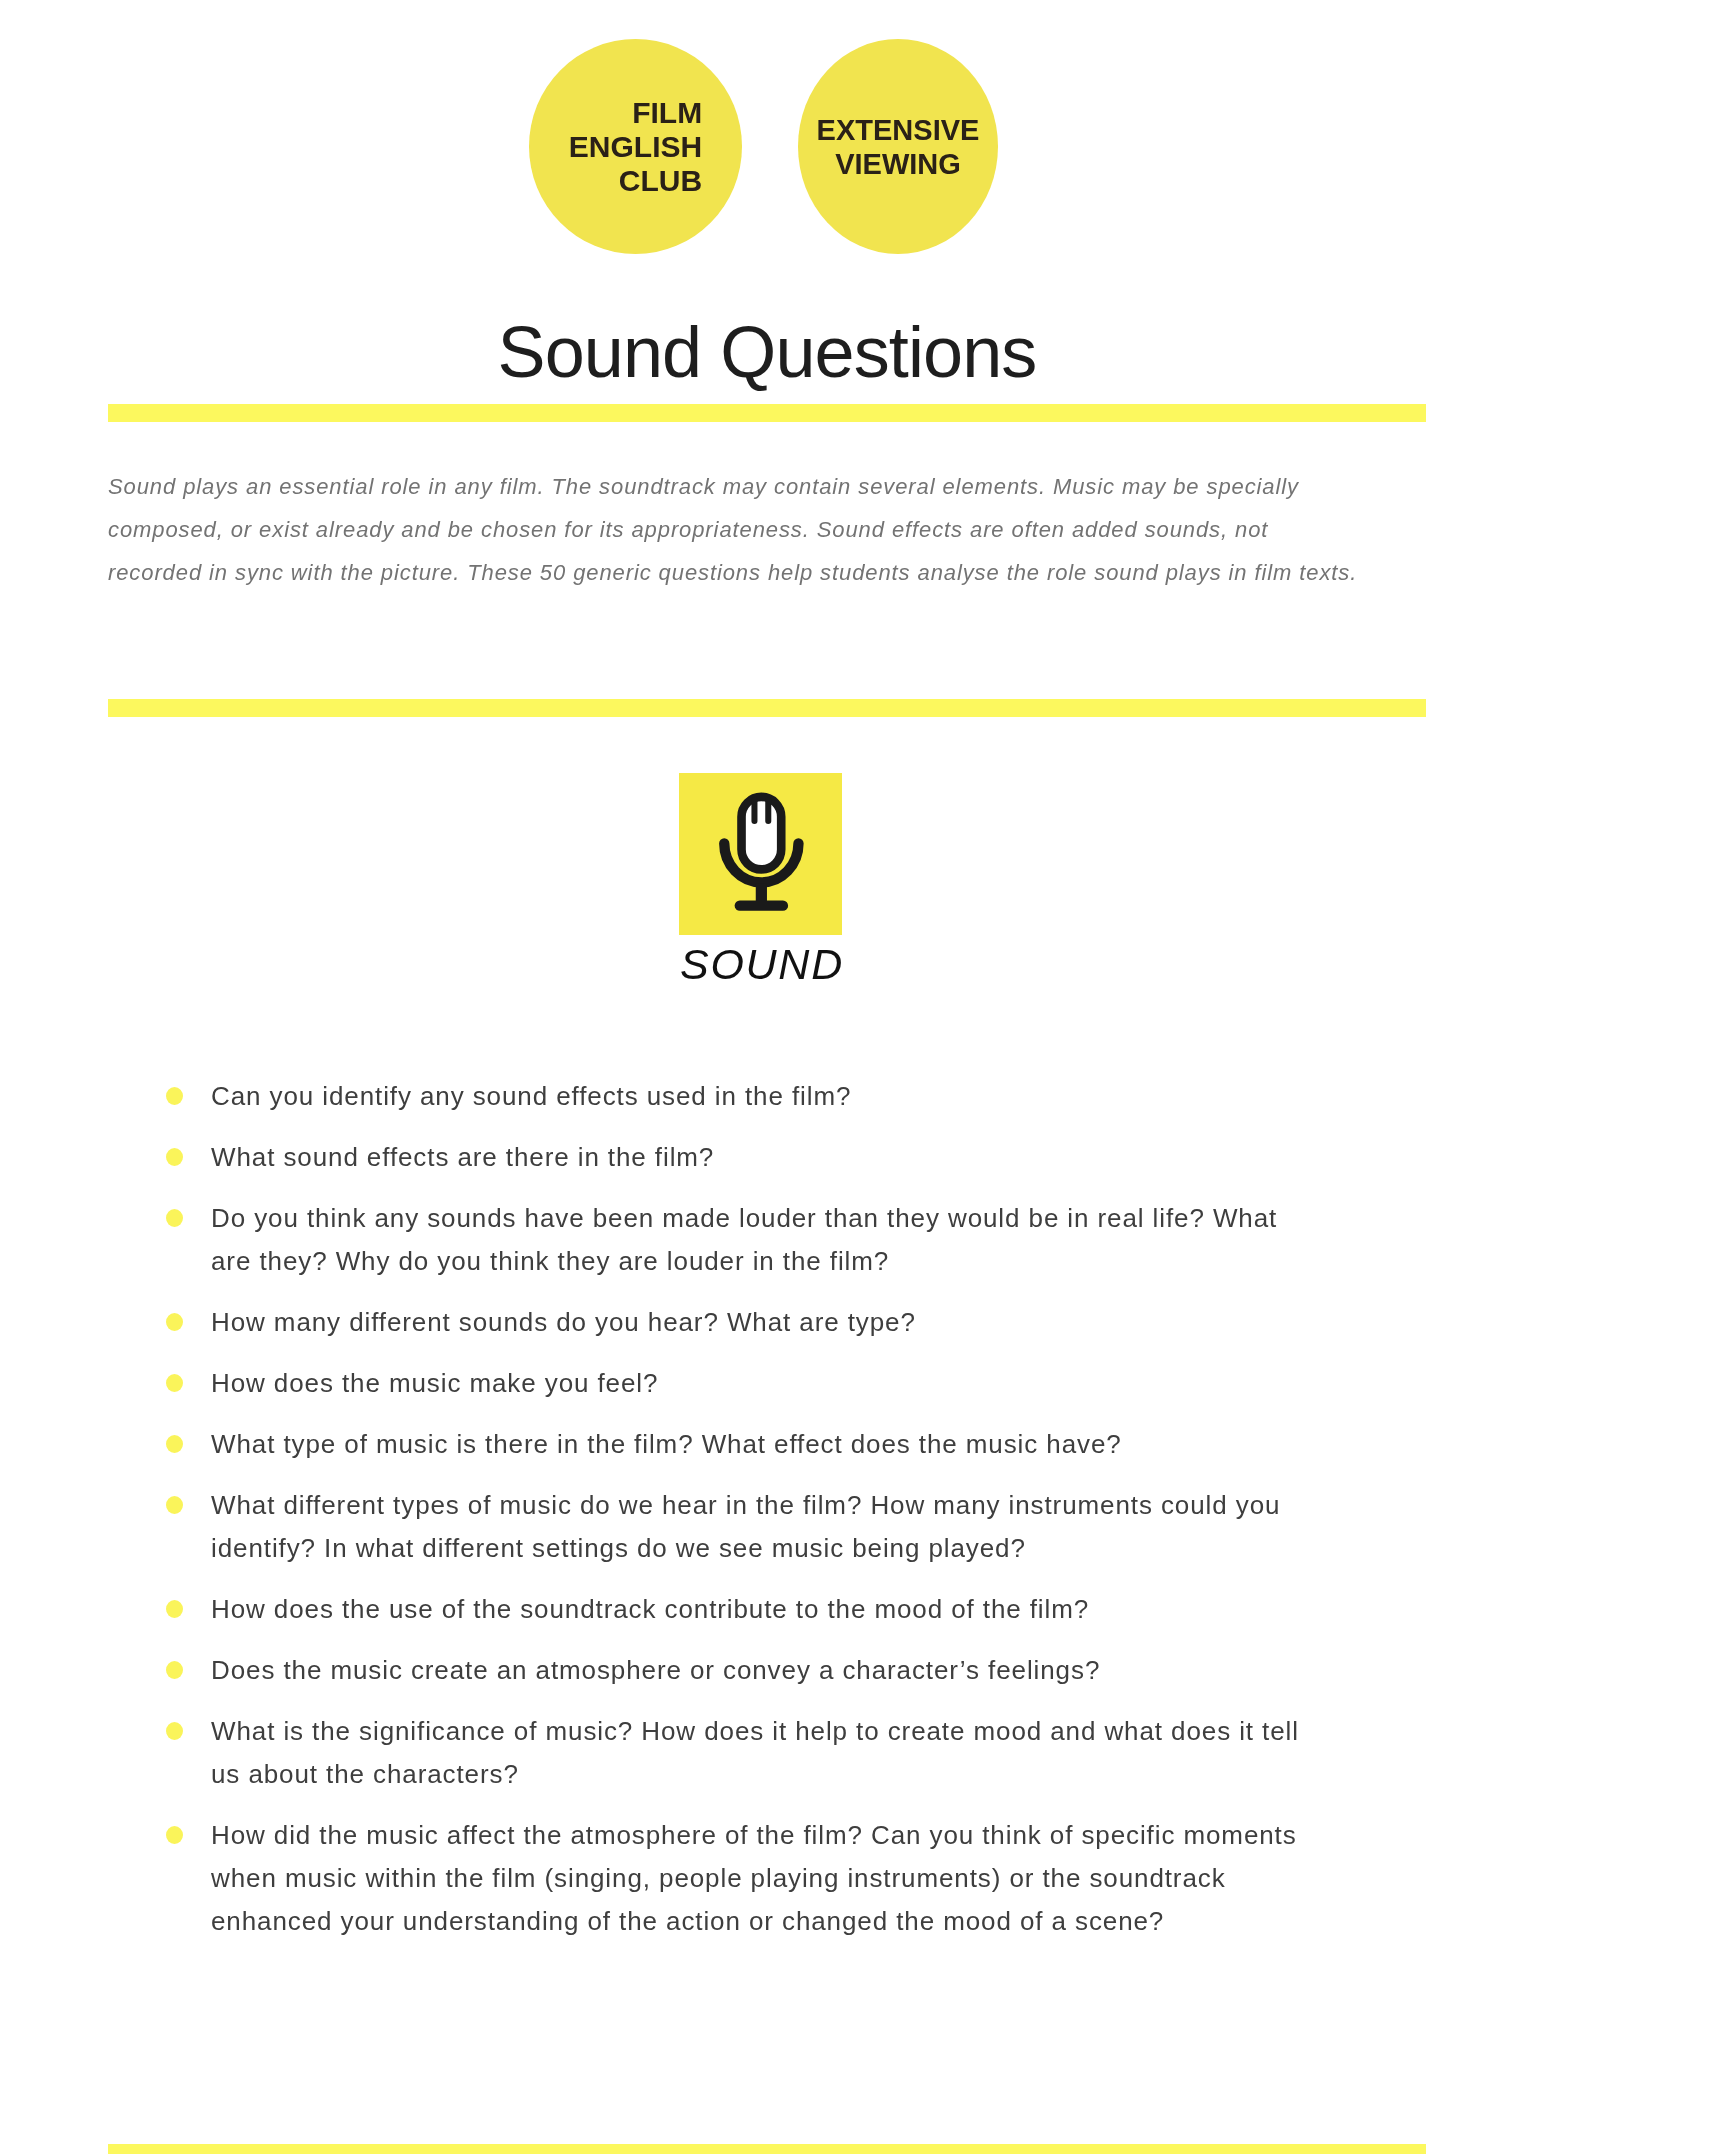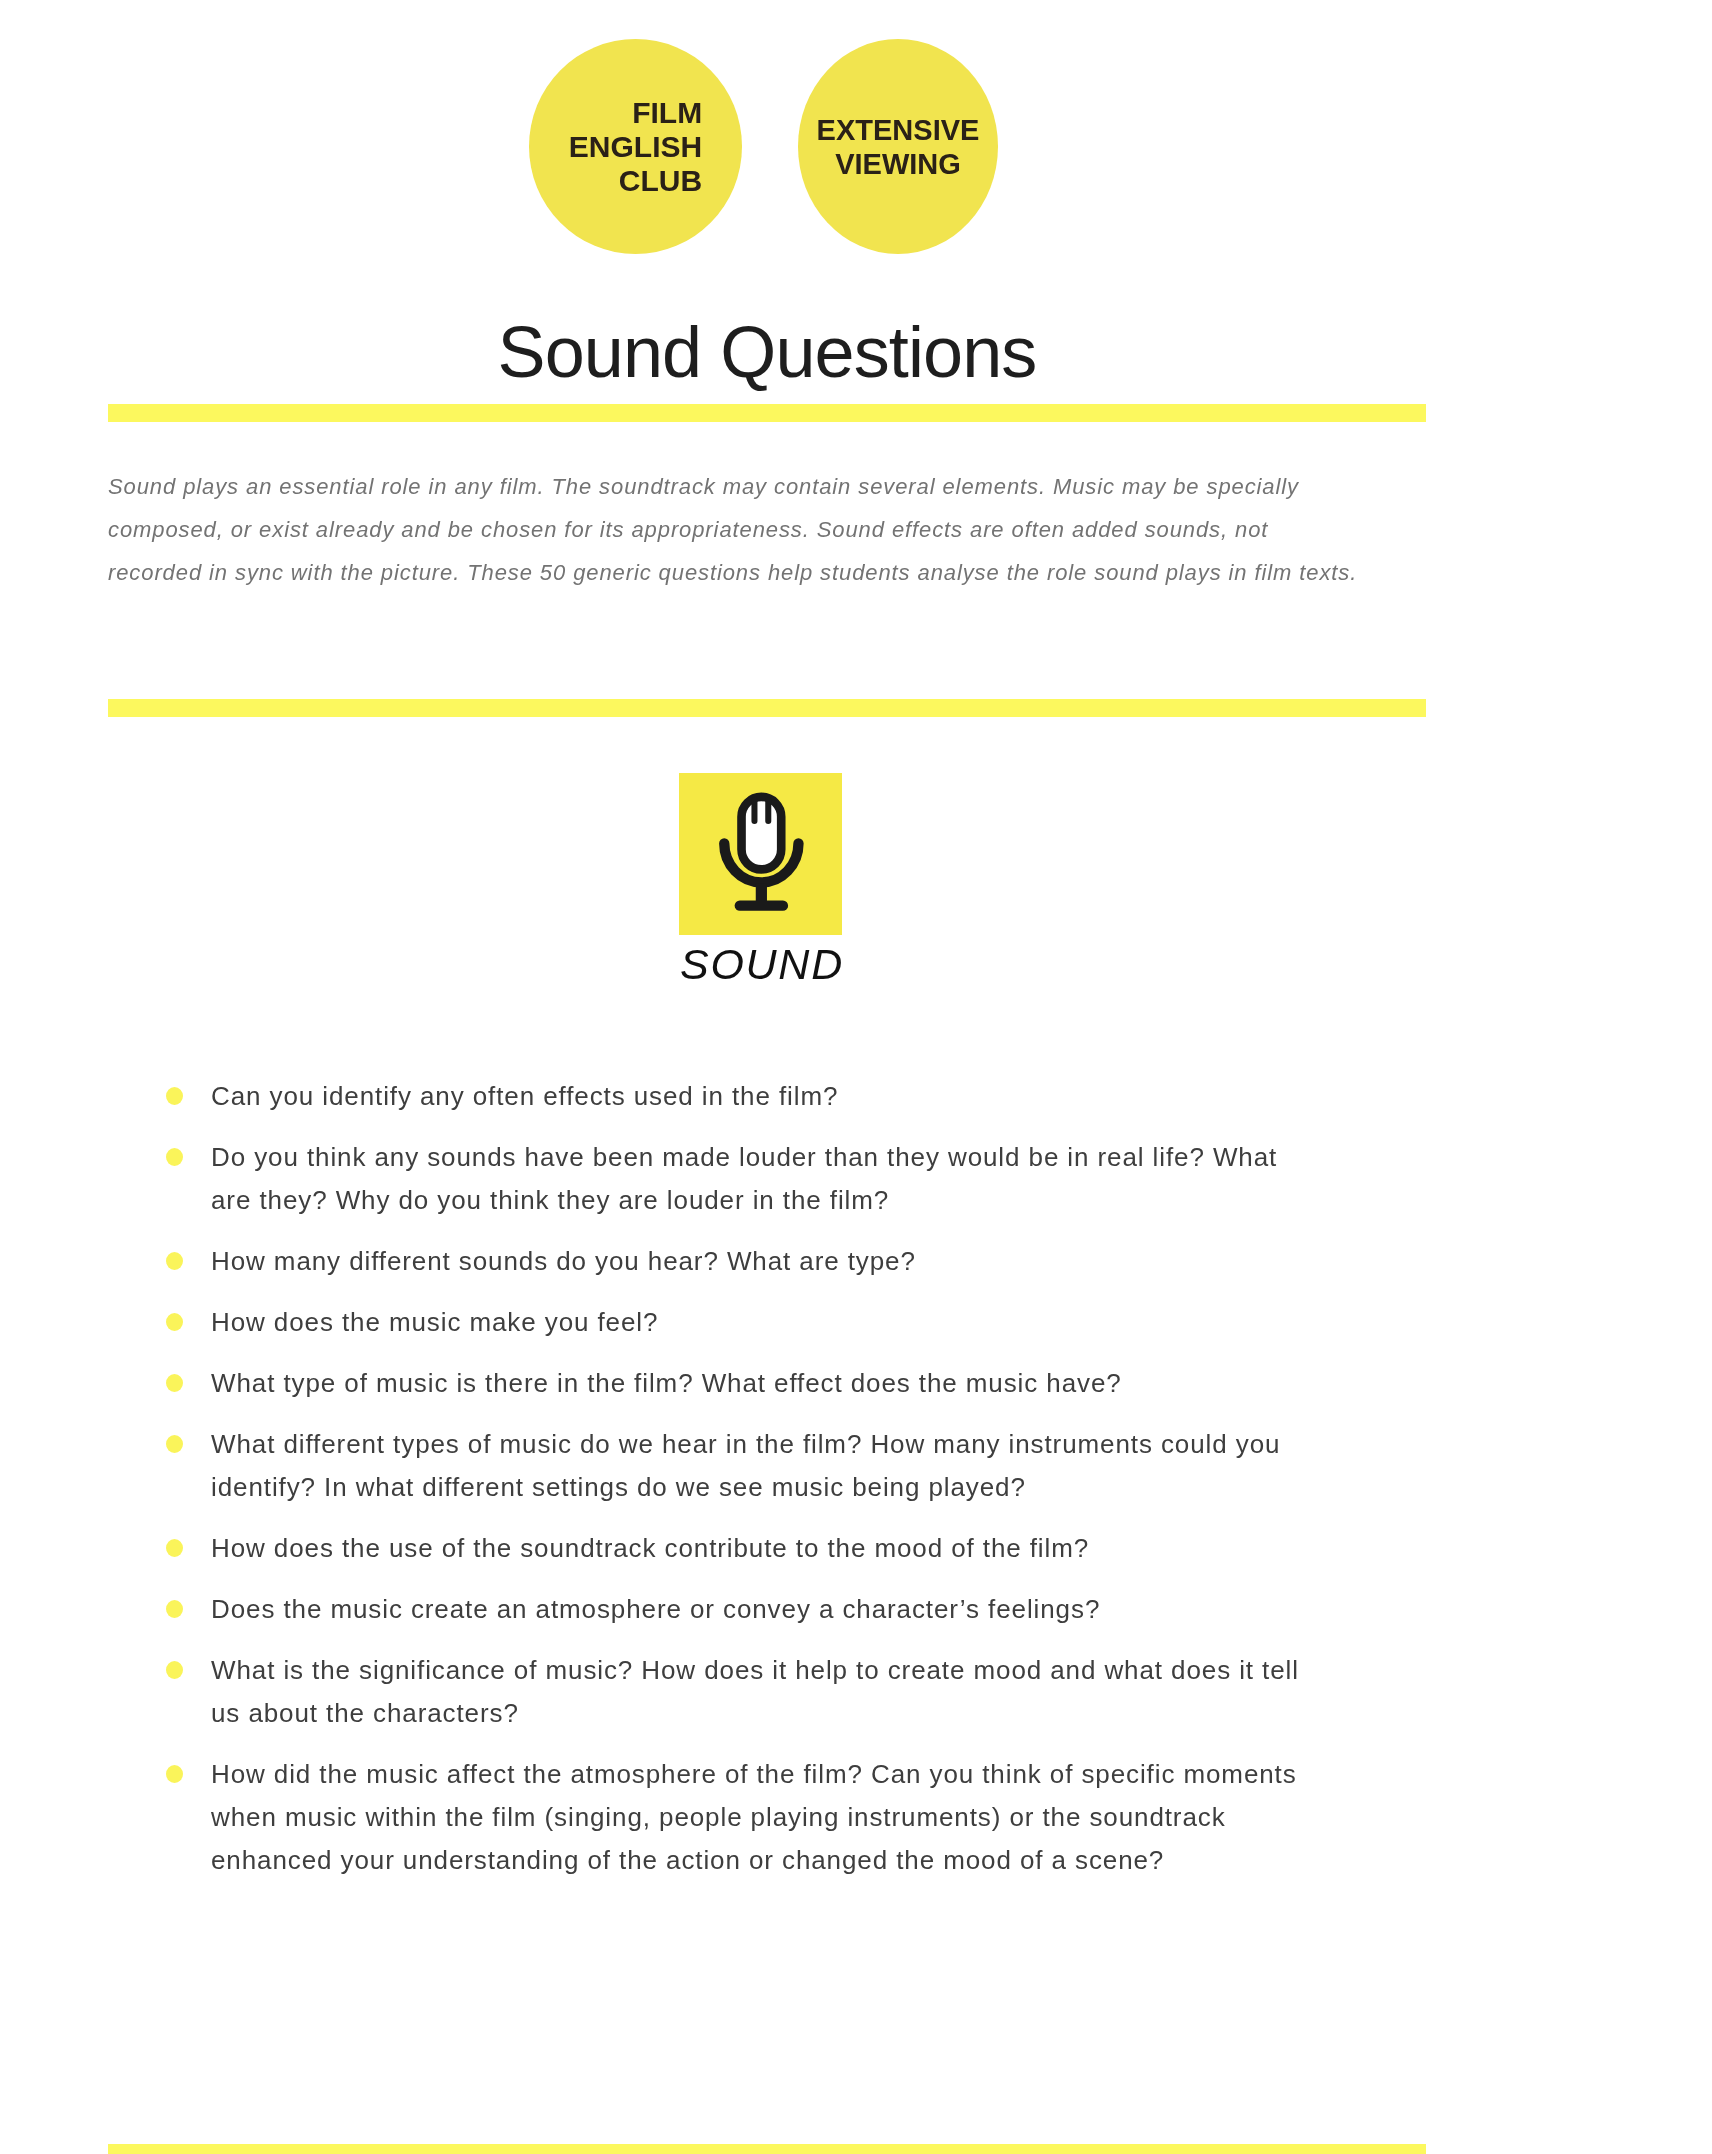--- a/index.html
+++ b/index.html
@@ -172,21 +172,22 @@
 
         <line x1="63" y1="108" x2="63" y2="130" stroke="#1A1A1A" stroke-width="13"></line>
 
         <line x1="38" y1="134" x2="88" y2="134" stroke="#1A1A1A" stroke-width="12" stroke-linecap="round"></line>
       </svg>
     </span>
   </div>
   <div class="sound-label">SOUND</div>
 
   <ul class="questions">
-    <li><span class="bullet"></span><span>Can you identify any often effects used in the film?</span></li>
+    <li><span class="bullet"></span><span>Can you identify any sound effects used in the film?</span></li>
+    <li><span class="bullet"></span><span>What sound effects are there in the film?</span></li>
     <li><span class="bullet"></span><span>Do you think any sounds have been made louder than they would be in real life? What are they? Why do you think they are louder in the film?</span></li>
     <li><span class="bullet"></span><span>How many different sounds do you hear? What are type?</span></li>
     <li><span class="bullet"></span><span>How does the music make you feel?</span></li>
     <li><span class="bullet"></span><span>What type of music is there in the film? What effect does the music have?</span></li>
     <li><span class="bullet"></span><span>What different types of music do we hear in the film? How many instruments could you identify? In what different settings do we see music being played?</span></li>
     <li><span class="bullet"></span><span>How does the use of the soundtrack contribute to the mood of the film?</span></li>
     <li><span class="bullet"></span><span>Does the music create an atmosphere or convey a character’s feelings?</span></li>
     <li><span class="bullet"></span><span>What is the significance of music? How does it help to create mood and what does it tell us about the characters?</span></li>
     <li><span class="bullet"></span><span>How did the music affect the atmosphere of the film? Can you think of specific moments when music within the film (singing, people playing instruments) or the soundtrack enhanced your understanding of the action or changed the mood of a scene?</span></li>
   </ul>

